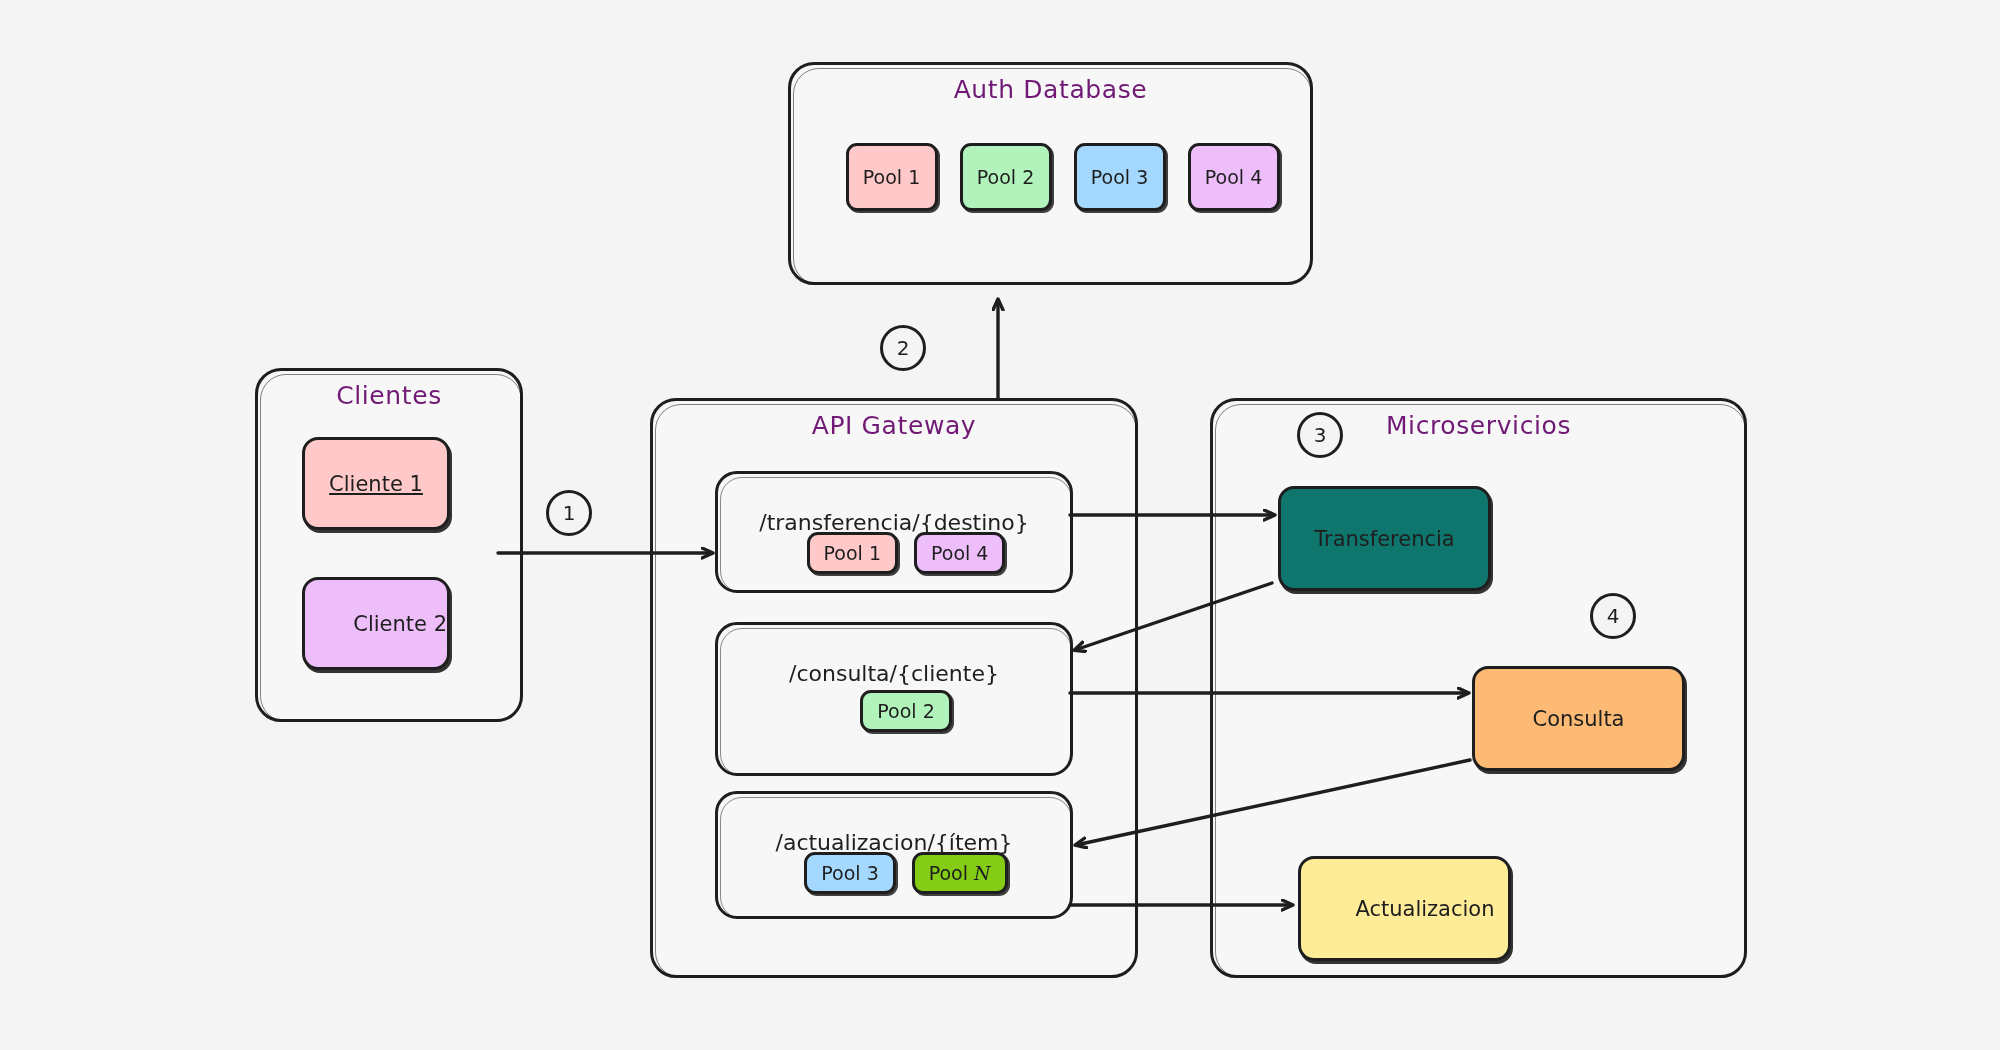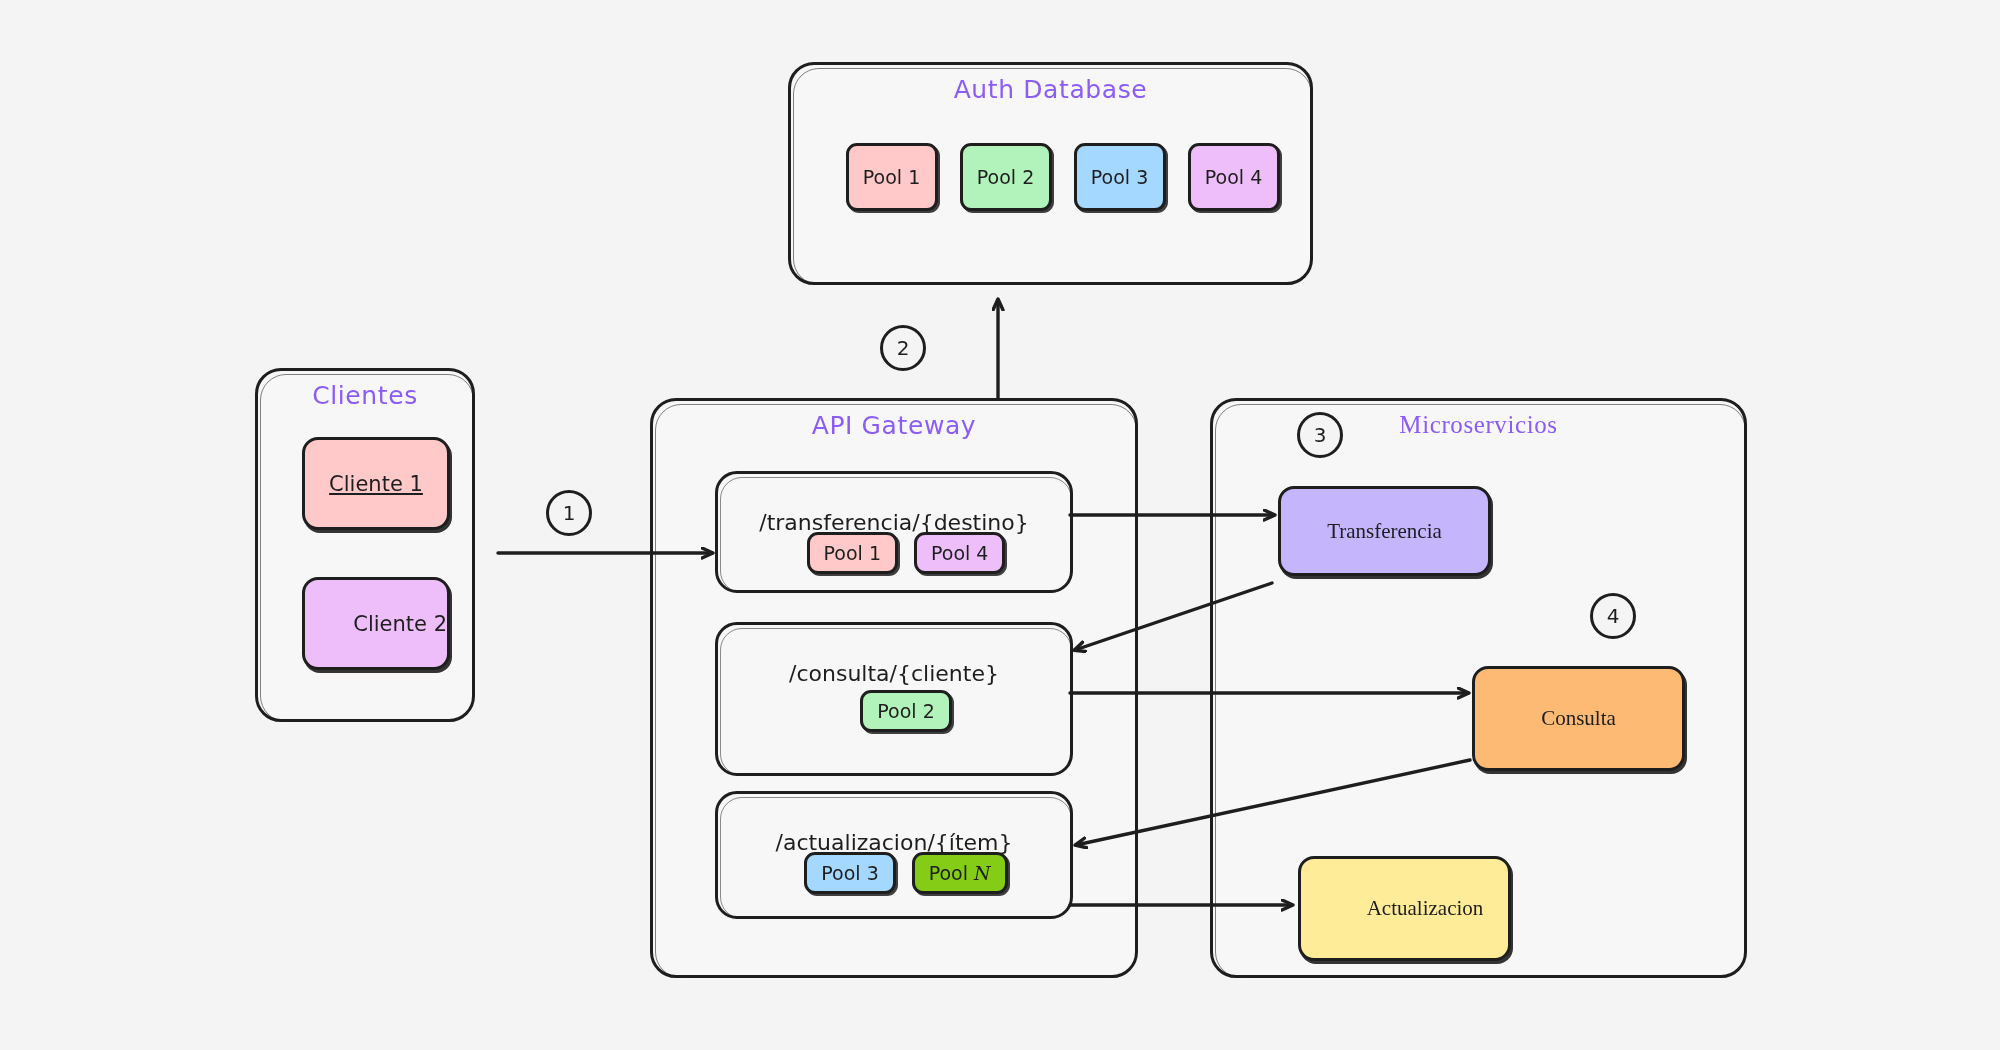--- a/index.html
+++ b/index.html
@@ -42,21 +42,21 @@
     pointer-events: none;
   }
   .group-title {
     position: absolute;
     top: 10px;
     left: 0;
     width: 100%;
     text-align: center;
     font-size: 25px;
     letter-spacing: 0.6px;
-    color: #8b5cf6;
+    color: #701a75;
     white-space: nowrap;
   }
 
   
   .endpoint {
     position: absolute;
     background: #f7f7f7;
     border: 3px solid #1e1e1e;
     border-radius: 22px;
     z-index: 4;
@@ -198,21 +198,21 @@
       </div>
       <div class="chip" style="background:#a5d8ff; width:92px; height:68px;">
         <span>Pool 3</span>
       </div>
       <div class="chip" style="background:#eebefa; width:92px; height:68px;">
         <span>Pool 4</span>
       </div>
     </div>
   </div>
 
-  <div class="group" style="left:255px; top:368px; width:220px; height:354px;">
+  <div class="group" style="left:255px; top:368px; width:268px; height:354px;">
     <div class="group-title">Clientes</div>
     <div class="node" style="left:44px; top:66px; width:148px; height:93px; background:#ffc9c9;text-decoration:underline;">
       <span>Cliente 1</span>
     </div>
     <div class="node" style="left:44px; top:206px; width:148px; height:93px; background:#eebefa;justify-content:flex-end;">
       <span>Cliente 2</span>
     </div>
   </div>
 
   <div class="group" style="left:650px; top:398px; width:488px; height:580px;">
@@ -245,24 +245,24 @@
         <div class="chip" style="background:#a5d8ff;">
           <span>Pool 3</span>
         </div>
         <div class="chip italic-n" style="background:#84cc16;">
           <span>Pool <em>N</em></span>
         </div>
       </div>
     </div>
   </div>
 
-  <div class="group" style="left:1210px; top:398px; width:537px; height:580px;font-family:Liberation Serif, serif;">
+  <div class="group" style="left:1210px; top:398px; width:537px; height:580px;">
     <div class="group-title">Microservicios</div>
 
-    <div class="node" style="left:65px; top:85px; width:213px; height:90px; background:#c4b5fd;">
+    <div class="node" style="left:65px; top:85px; width:213px; height:105px; background:#0f766e;">
       <span>Transferencia</span>
     </div>
 
     <div class="node" style="left:259px; top:265px; width:213px; height:105px; background:#fdba74;">
       <span>Consulta</span>
     </div>
 
     <div class="node" style="left:85px; top:455px; width:213px; height:105px; background:#ffec99;padding-left:41px;">
       <span>Actualizacion</span>
     </div>

